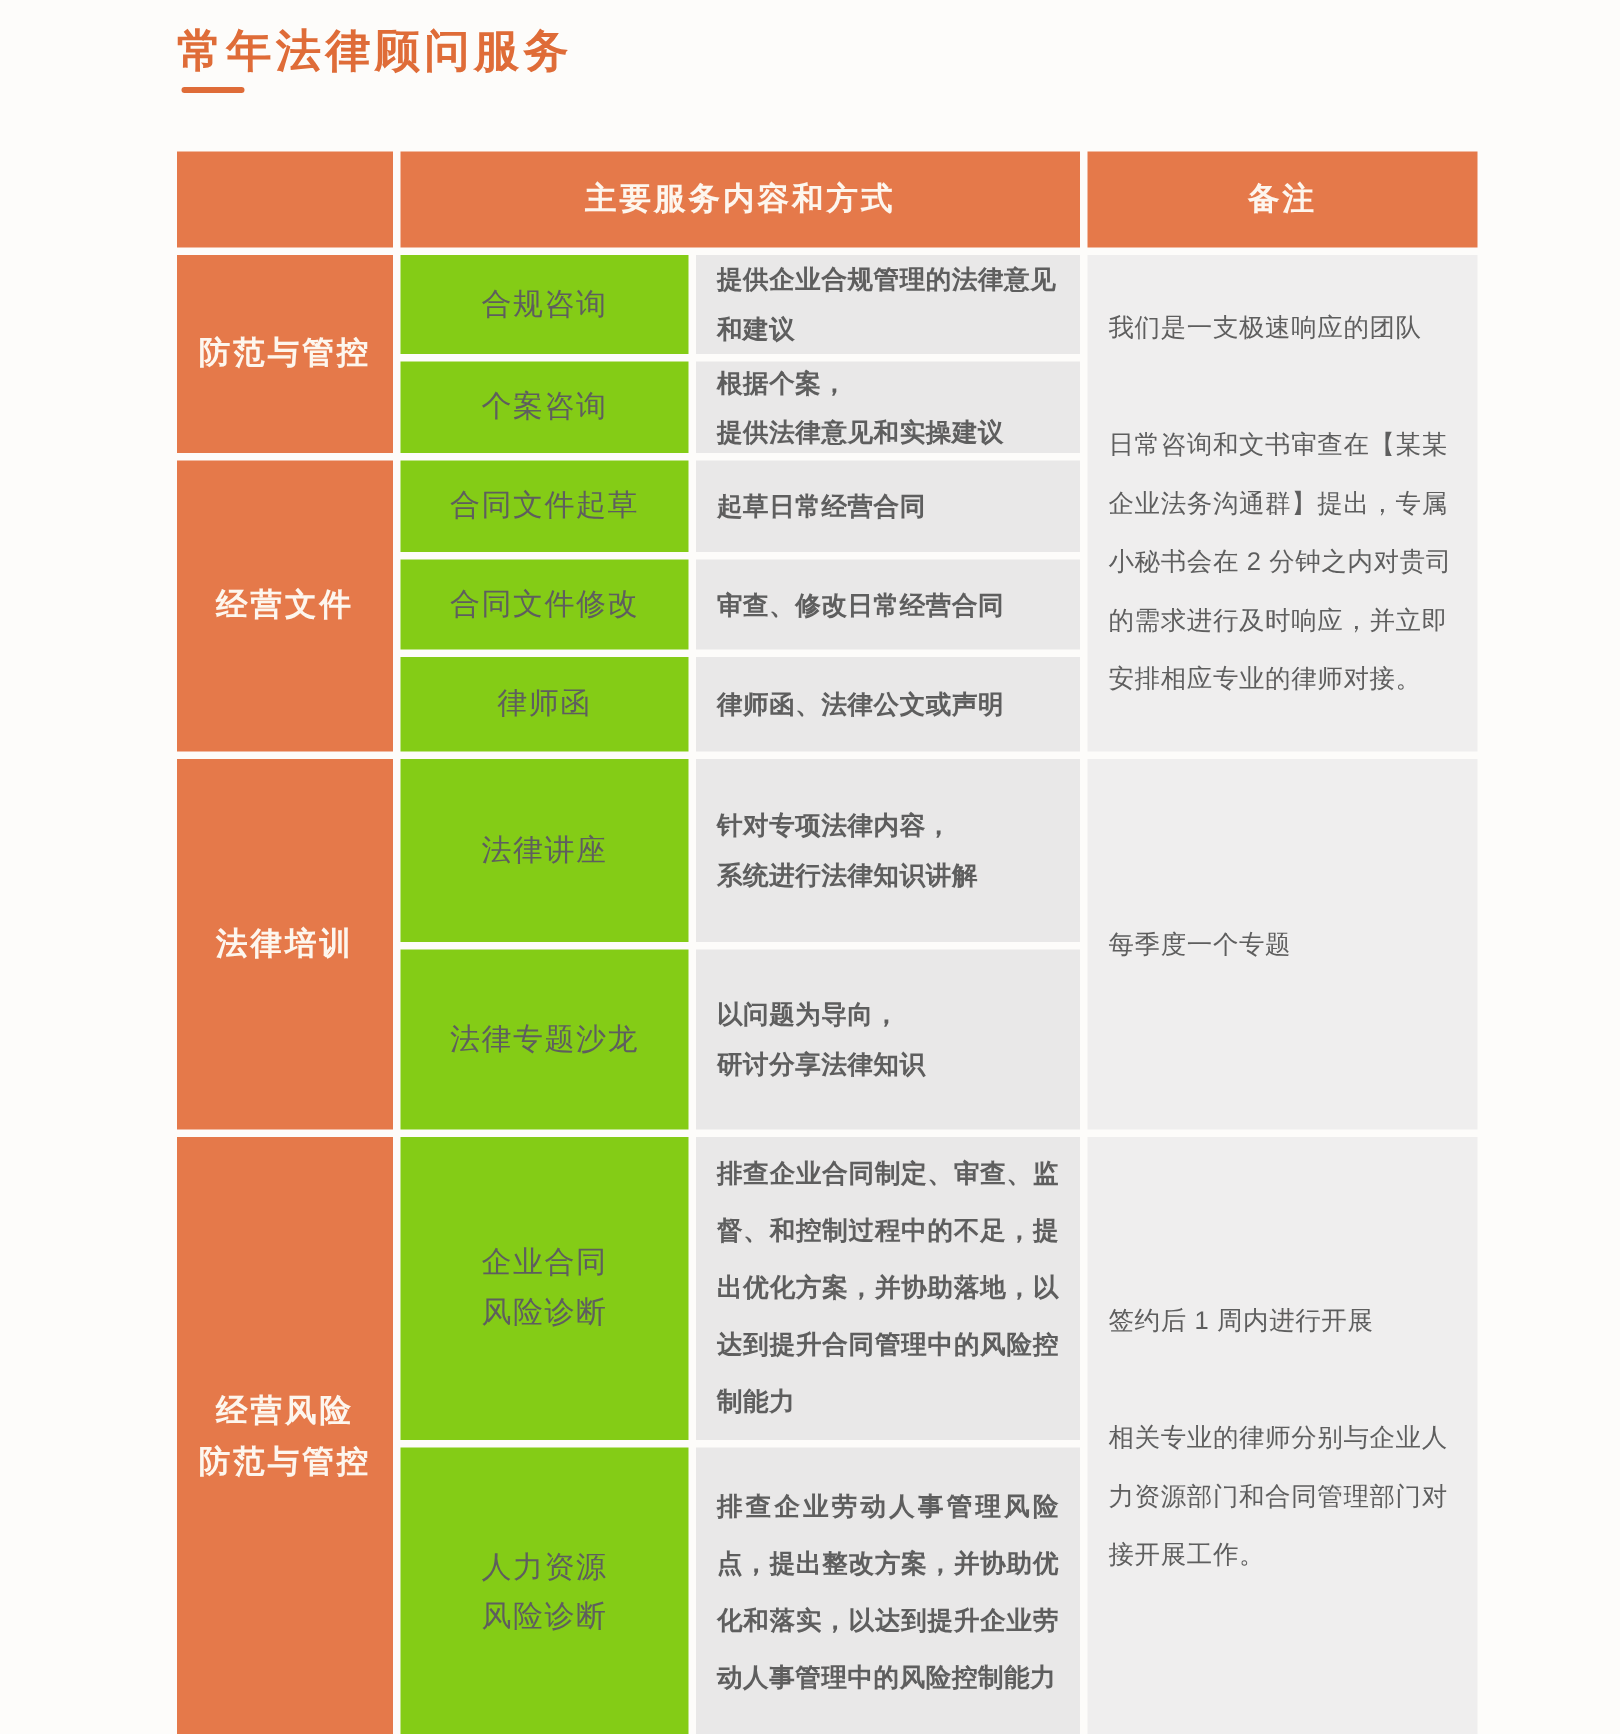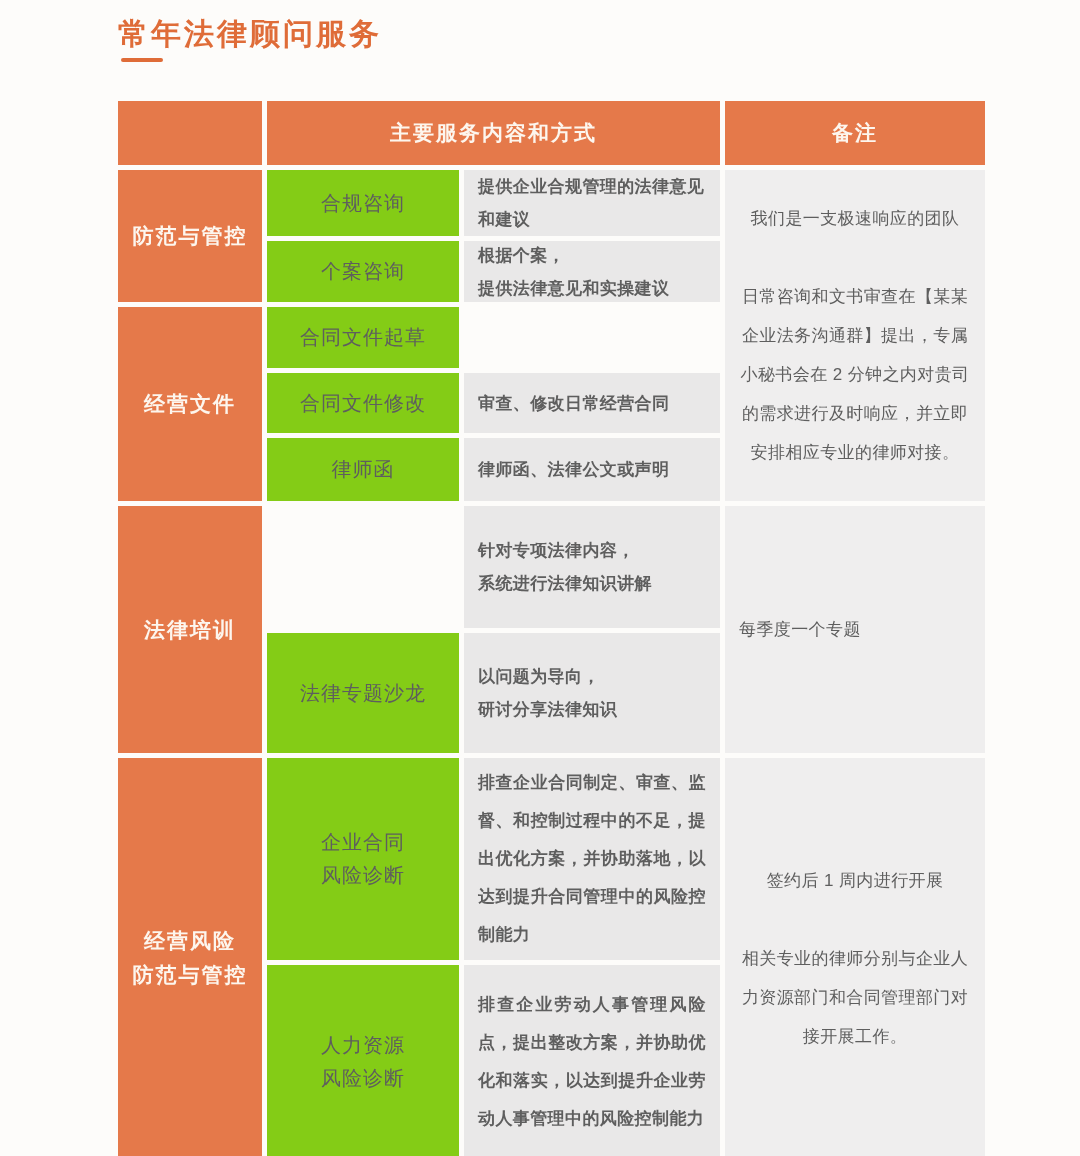--- a/index.html
+++ b/index.html
@@ -44,21 +44,21 @@
   .desc{
     background:#e9e8e8;color:#5e5e5e;
     font-size:17px;letter-spacing:0.4px;line-height:33px;
     justify-content:flex-start;text-align:left;
     padding:0 14px;white-space:pre-line;font-weight:bold;
   }
   .desc.big{line-height:38px;text-align:justify;white-space:normal;}
   .remark{
     background:#efeeee;color:#5e5e5e;
     font-size:17px;letter-spacing:0.4px;line-height:39px;
-    justify-content:flex-start;text-align:center;
+    justify-content:flex-start;text-align:left;
     padding:0 14px;white-space:pre-line;
   }
 </style>
 </head>
 <body>
 
 <div class="page-title">常年法律顾问服务</div>
 <div class="title-dash"></div>
 
 <div class="tbl">
@@ -74,25 +74,27 @@
 防范与管控</div>
 
   <div class="cell name" style="grid-area:2/2/3/3">合规咨询</div>
   <div class="cell desc" style="grid-area:2/3/3/4">提供企业合规管理的法律意见
 和建议</div>
   <div class="cell name" style="grid-area:3/2/4/3">个案咨询</div>
   <div class="cell desc" style="grid-area:3/3/4/4">根据个案，
 提供法律意见和实操建议</div>
 
   <div class="cell name" style="grid-area:4/2/5/3">合同文件起草</div>
+  <div class="cell desc" style="grid-area:4/3/5/4">起草日常经营合同</div>
   <div class="cell name" style="grid-area:5/2/6/3">合同文件修改</div>
   <div class="cell desc" style="grid-area:5/3/6/4">审查、修改日常经营合同</div>
   <div class="cell name" style="grid-area:6/2/7/3">律师函</div>
   <div class="cell desc" style="grid-area:6/3/7/4">律师函、法律公文或声明</div>
 
+  <div class="cell name" style="grid-area:7/2/8/3">法律讲座</div>
   <div class="cell name" style="grid-area:8/2/9/3">法律专题沙龙</div>
   <div class="cell desc" style="grid-area:7/3/8/4">针对专项法律内容，
 系统进行法律知识讲解</div>
   <div class="cell desc" style="grid-area:8/3/9/4">以问题为导向，
 研讨分享法律知识</div>
 
   <div class="cell name" style="grid-area:9/2/10/3">企业合同
 风险诊断</div>
   <div class="cell desc big" style="grid-area:9/3/10/4">排查企业合同制定、审查、监督、和控制过程中的不足，提出优化方案，并协助落地，以达到提升合同管理中的风险控制能力</div>
   <div class="cell name" style="grid-area:10/2/11/3">人力资源

